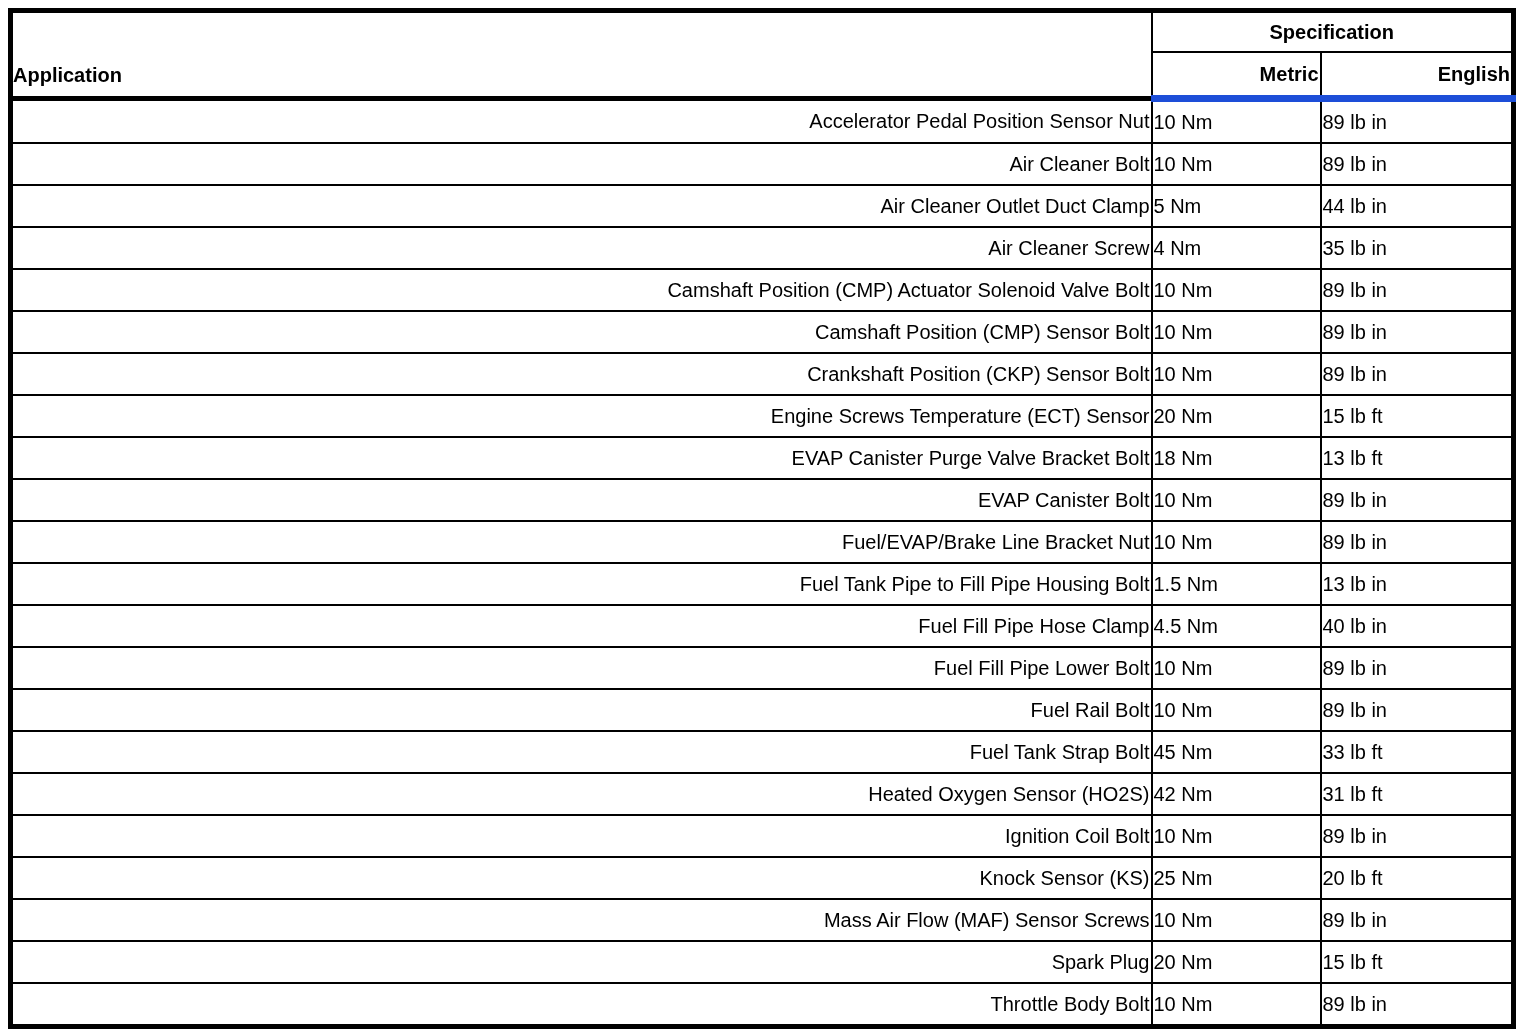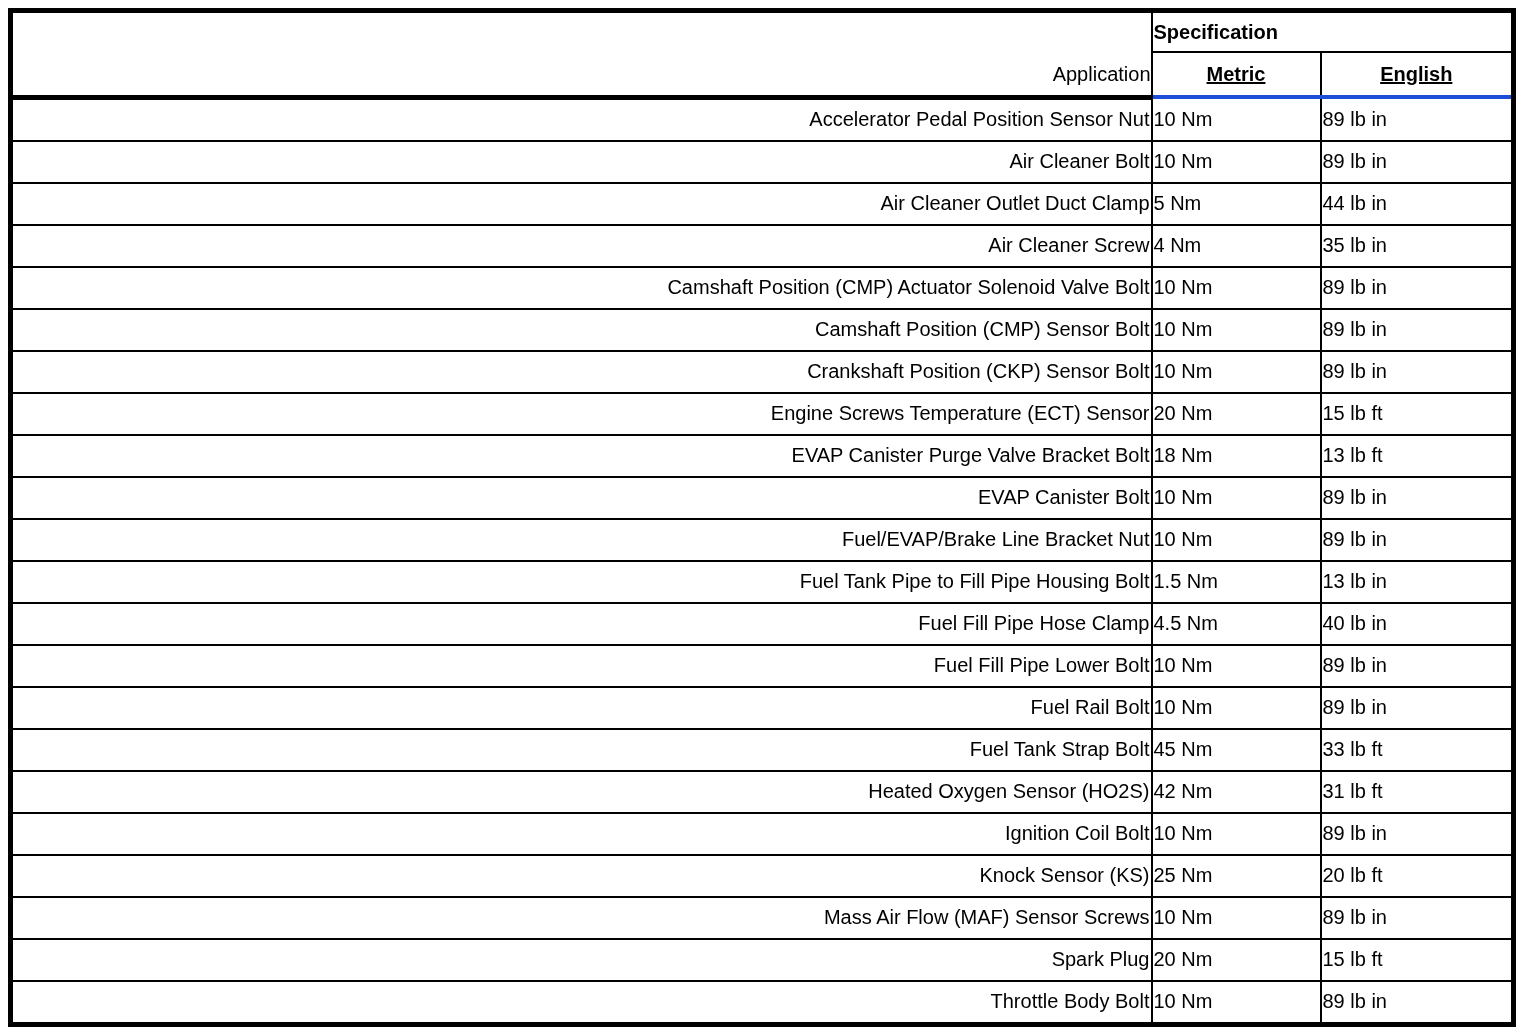--- a/index.html
+++ b/index.html
@@ -25,38 +25,37 @@
     border: 2px solid #000000;
     font-size: 20px;
     overflow: hidden;
     white-space: nowrap;
   }
   .spec-table { border: 5px solid #000000; }
 
   
   th.application-header {
     vertical-align: bottom;
-    text-align: right;
-    font-weight: normal;
+    text-align: left;
+    font-weight: bold;
     padding: 0 0 9px 0;
     border-bottom: 5px solid #000000;
   }
   th.specification-header {
     height: 36px;
-    text-align: left;
+    text-align: center;
     font-weight: bold;
     vertical-align: middle;
   }
   th.unit-header {
     height: 40px;
-    text-align: center;
+    text-align: right;
     font-weight: bold;
     vertical-align: middle;
-    border-bottom: 4px solid #1d4ed8;
-    text-decoration: underline;
+    border-bottom: 7px solid #1d4ed8;
   }
 
   
   td.application {
     height: 38px;
     text-align: right;
     vertical-align: middle;
     padding-left: 4px;
   }
   td.metric, td.english {

